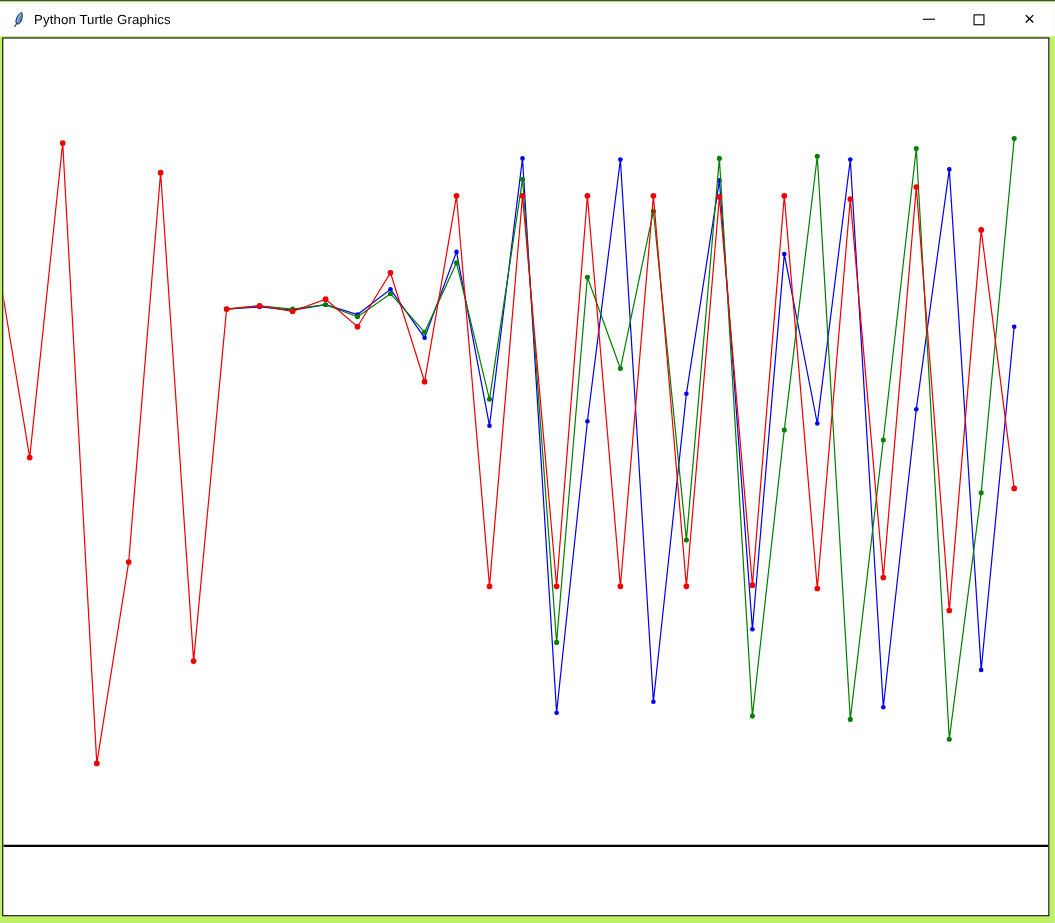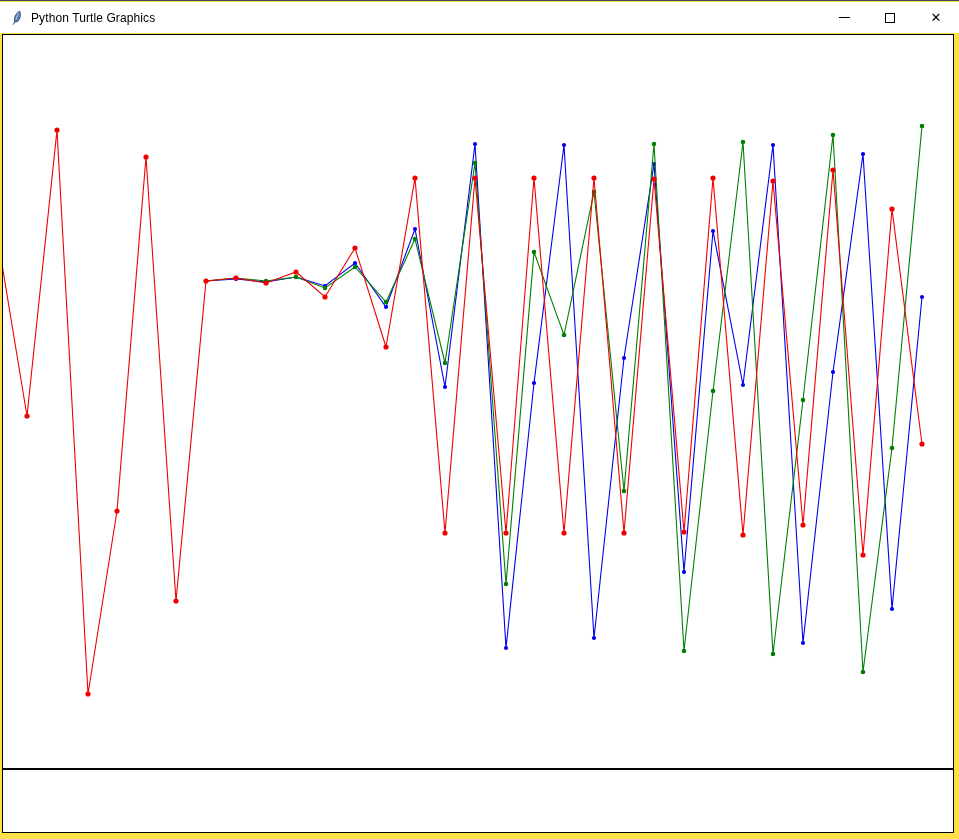--- a/index.html
+++ b/index.html
@@ -5,21 +5,21 @@
   * { margin:0; padding:0; box-sizing:border-box; }
   html,body { width:959px; height:839px; }
   body {
     font-family:"Liberation Sans", sans-serif;
     background:#f0f0f0;
     position:relative;
     overflow:hidden;
   }
   .window {
     position:absolute; left:0; top:0; width:959px; height:839px;
-    background:#fde047;
+    background:#bef264;
     border-top:1px solid #3f4a56;
   }
   
   .titlebar {
     position:absolute; left:0; top:1px; width:959px; height:31px;
     background:#ffffff;
     display:flex; align-items:center;
   }
   .app-icon {
     width:16px; height:16px; margin-left:9px; margin-right:6px;

